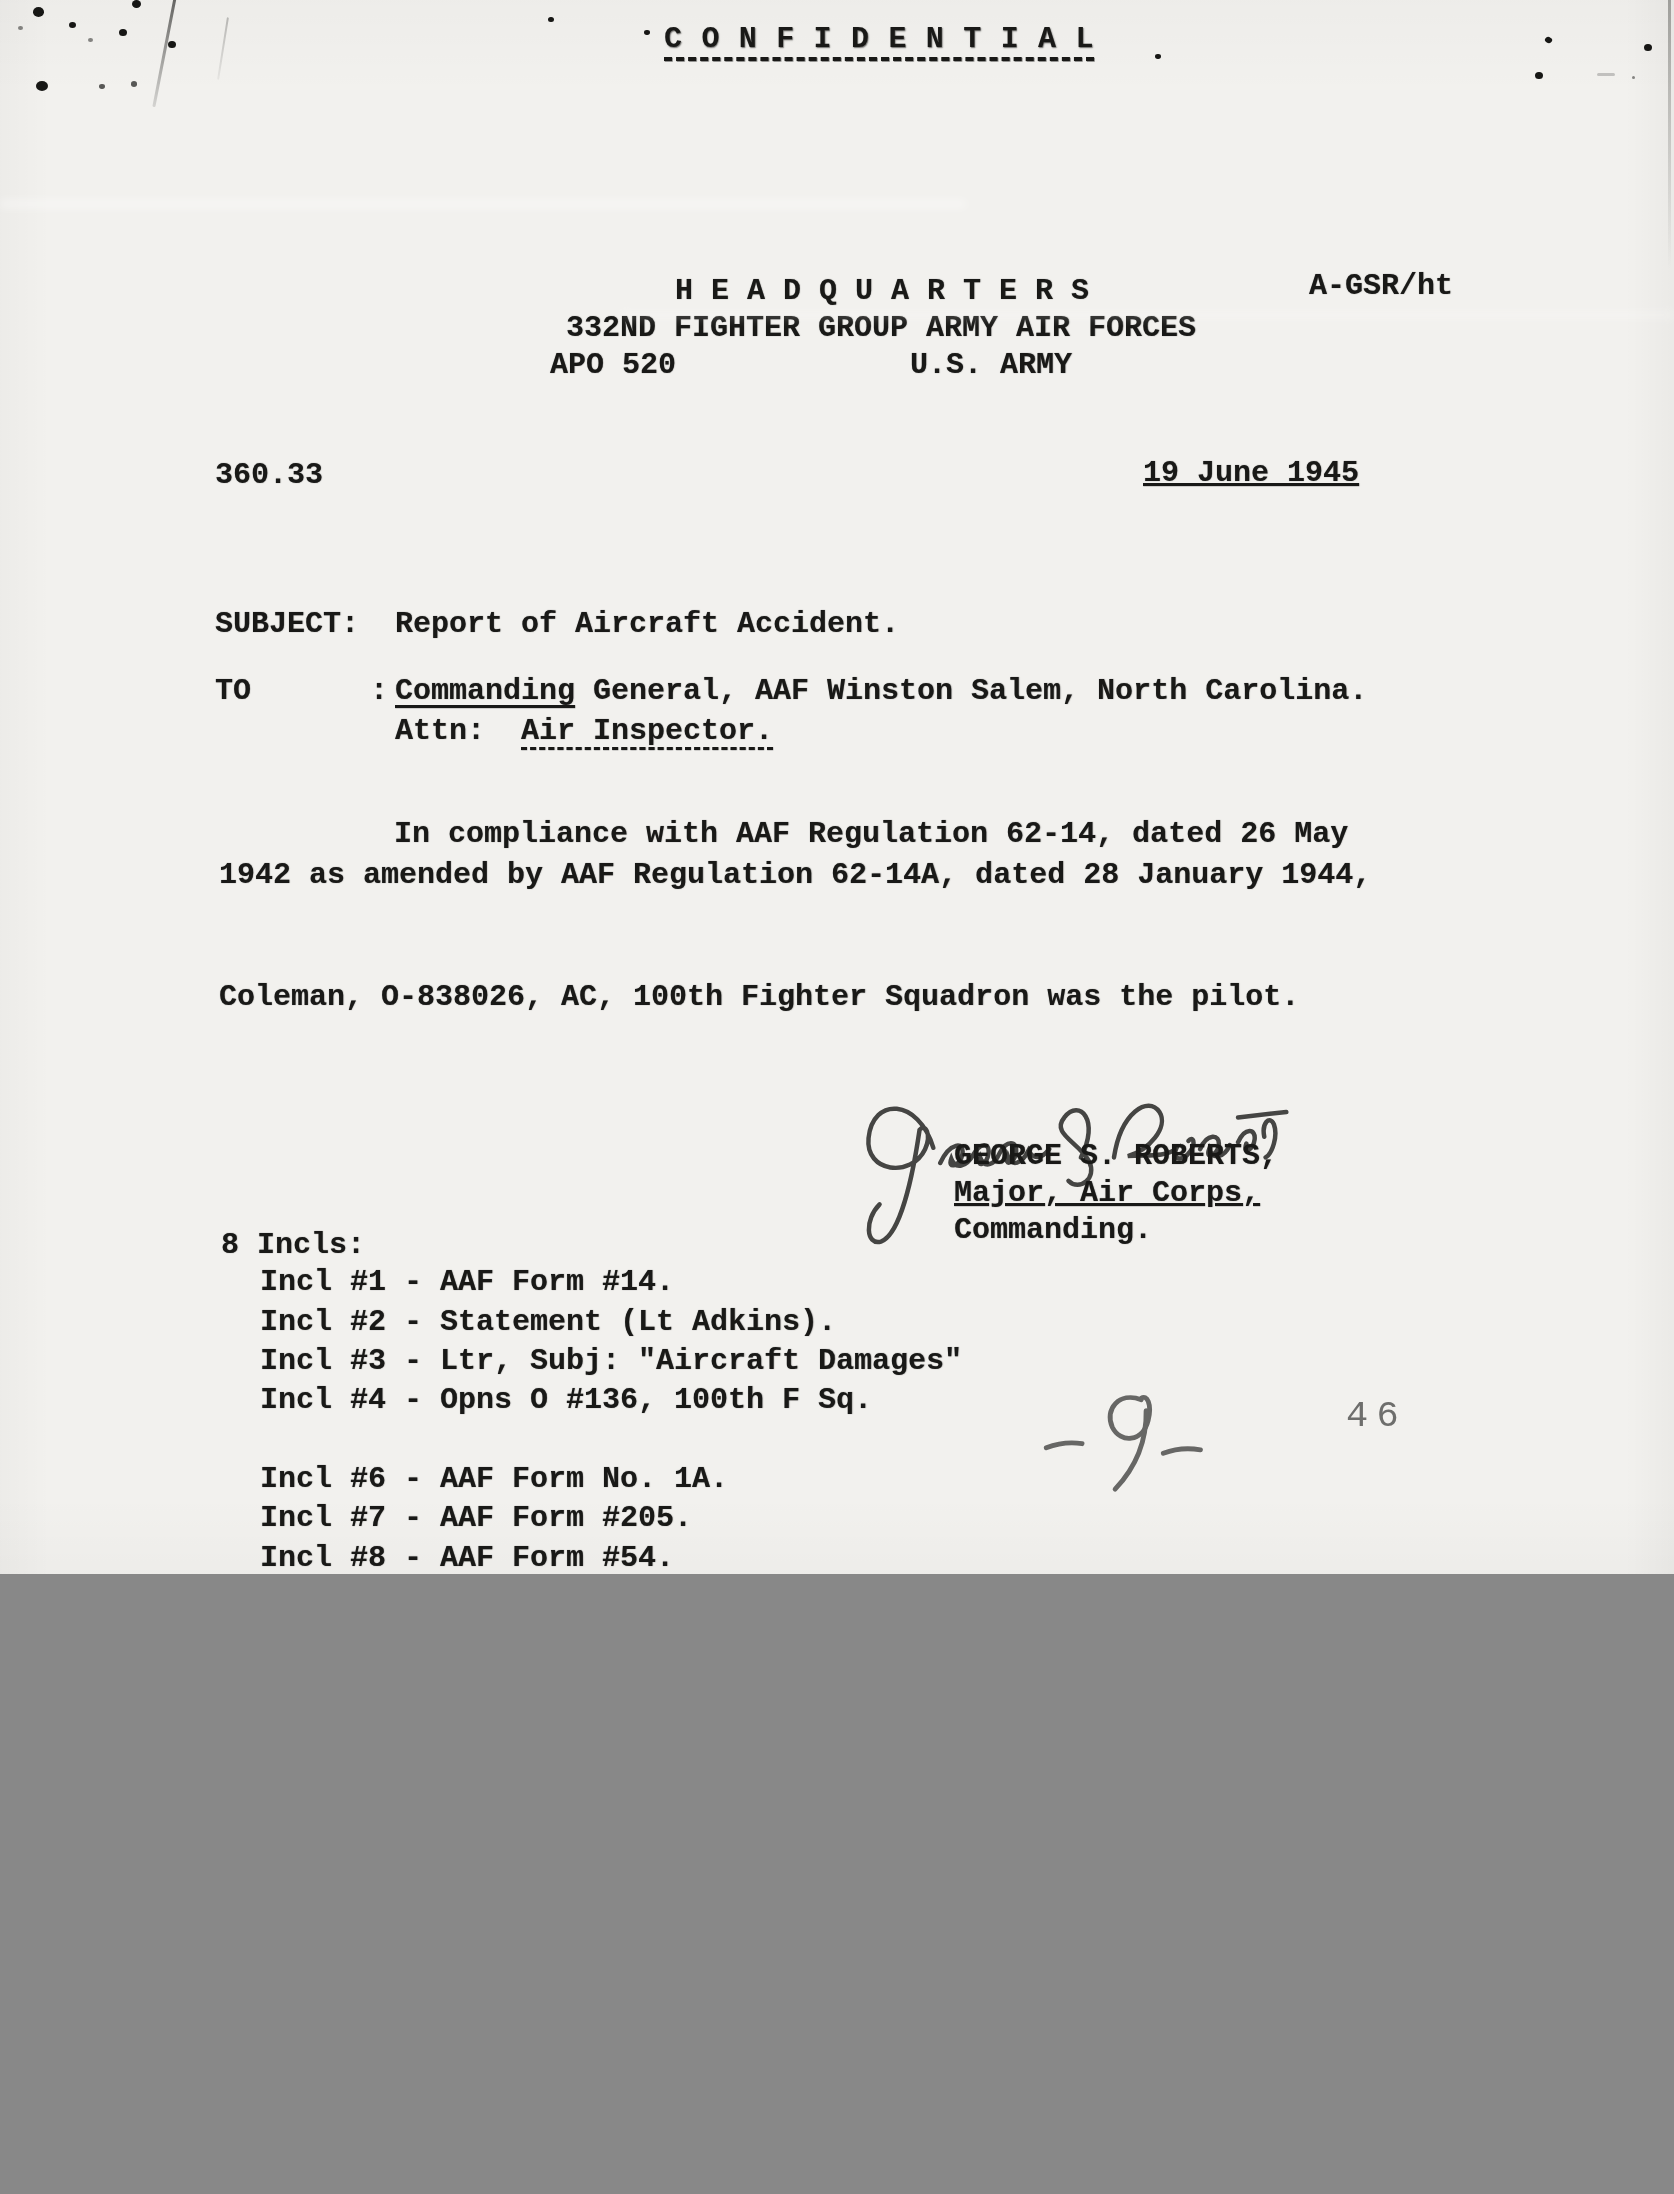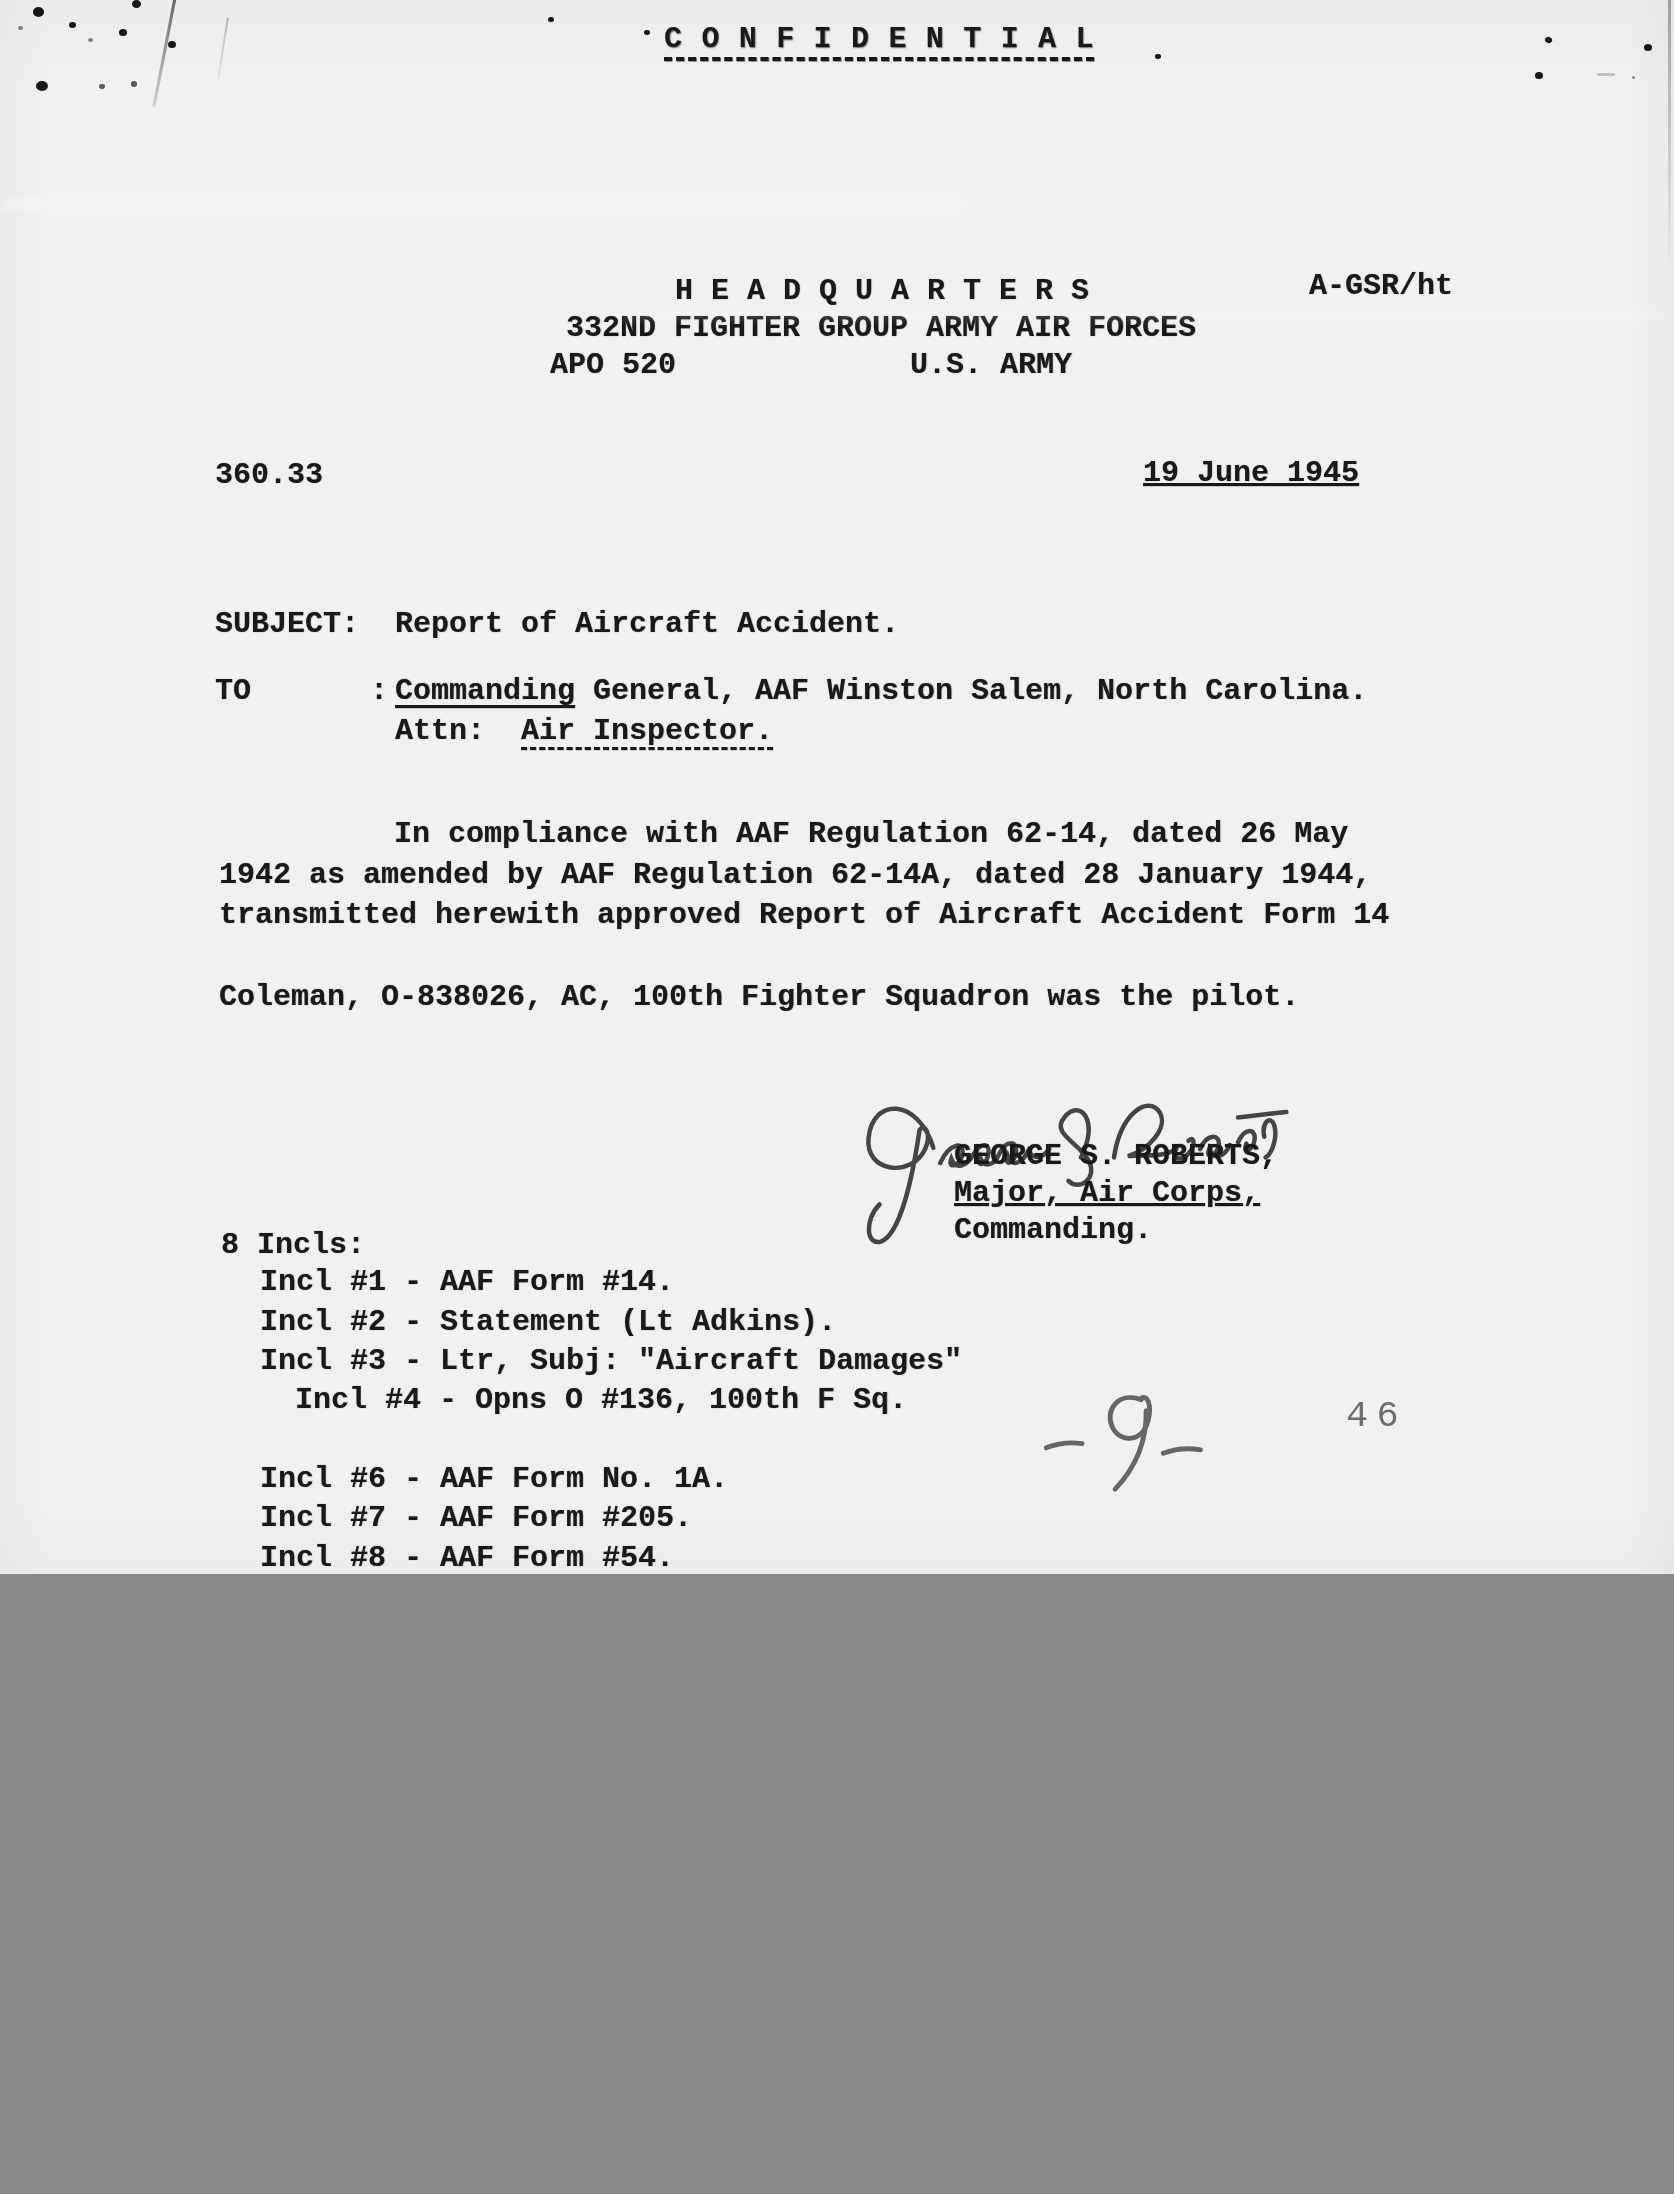--- a/index.html
+++ b/index.html
@@ -80,42 +80,41 @@
   <div class="t" style="left:395px;top:606px;">Report of Aircraft Accident.</div>
 
   <div class="t" style="left:215px;top:673px;">TO</div>
   <div class="t" style="left:370px;top:673px;">:</div>
   <div class="t" style="left:395px;top:673px;"><span class="u-solid">Commanding</span><span> General, AAF Winston Salem, North Carolina.</span></div>
 
   <div class="t" style="left:395px;top:713px;"><span>Attn:  </span><span class="u-dash">Air Inspector.</span></div>
 
   <div class="t indent" style="left:219px;top:816px;">In compliance with AAF Regulation 62-14, dated 26 May</div>
   <div class="t" style="left:219px;top:857px;">1942 as amended by AAF Regulation 62-14A, dated 28 January 1944,</div>
-  <div class="t" style="left:219px;top:897px;">transmitted herewith approved Report of Aircraft Accident Form 14</div>
   <div class="t" style="left:219px;top:979px;">Coleman, O-838026, AC, 100th Fighter Squadron was the pilot.</div>
 
   <svg style="left:852px;top:1054px;" width="455" height="200" viewBox="0 0 660 290" role="img" aria-label="George S Roberts">
     <g fill="none" stroke="#2e2e2c" stroke-width="6.5" stroke-linecap="round" opacity="0.88">
       <path d="M118,136 C96,64 30,62 24,122 C19,172 86,180 106,138 C116,116 106,100 98,110 C88,178 70,262 42,272 C20,278 18,240 40,218"></path>
       <path d="M128,158 C142,128 164,126 160,146 C157,162 138,168 144,152 C150,168 166,164 176,146 C186,128 200,128 198,144 C196,160 180,166 186,150 C192,166 206,162 214,144 C224,124 240,126 238,142 C236,158 220,164 226,148 C232,164 246,160 256,140 C262,152 274,154 286,138"></path>
       <path d="M332,150 C360,96 330,64 308,92 C288,116 330,128 344,156 C356,180 330,200 314,184"></path>
       <path d="M380,150 C390,84 430,60 446,84 C460,106 430,140 400,148 C430,146 452,150 470,138 C464,152 478,158 490,142 C500,128 494,118 488,126"></path>
       <path d="M505,138 C515,114 534,116 532,132 C530,148 512,154 518,138 C524,154 540,150 548,132 M560,128 C570,106 586,108 584,124 C582,140 566,146 572,130 M598,120 C594,100 606,88 612,102 C618,118 610,144 600,150 M560,92 L630,84"></path>
     </g>
   </svg>
 
   <div class="t" style="left:954px;top:1138px;">GEORGE S. ROBERTS,</div>
   <div class="t" style="left:954px;top:1175px;text-decoration:underline;">Major, Air Corps,</div>
   <div class="t" style="left:954px;top:1212px;">Commanding.</div>
 
   <div class="t" style="left:221px;top:1227px;">8 Incls:</div>
   <div class="t" style="left:260px;top:1264px;">Incl #1 - AAF Form #14.</div>
   <div class="t" style="left:260px;top:1304px;">Incl #2 - Statement (Lt Adkins).</div>
   <div class="t" style="left:260px;top:1343px;">Incl #3 - Ltr, Subj: "Aircraft Damages"</div>
-  <div class="t" style="left:260px;top:1382px;margin-left:35px;">Incl #4 - Opns O #136, 100th F Sq.</div>
+  <div class="t" style="left:260px;top:1382px;">Incl #4 - Opns O #136, 100th F Sq.</div>
   <div class="t" style="left:260px;top:1461px;">Incl #6 - AAF Form No. 1A.</div>
   <div class="t" style="left:260px;top:1500px;">Incl #7 - AAF Form #205.</div>
   <div class="t" style="left:260px;top:1540px;">Incl #8 - AAF Form #54.</div>
 
   <svg style="left:1038px;top:1376px;" width="179" height="121" viewBox="0 0 260 175" role="img" aria-label="-9-">
     <g fill="none" stroke="#454543" stroke-width="7" stroke-linecap="round" opacity="0.8">
       <path d="M12,104 Q38,94 64,98"></path>
       <path d="M150,34 C118,22 96,48 108,74 C120,98 152,96 160,64 C166,40 158,26 150,32"></path>
       <path d="M157,50 C158,92 144,130 112,164"></path>
       <path d="M182,112 Q208,102 236,107"></path>

